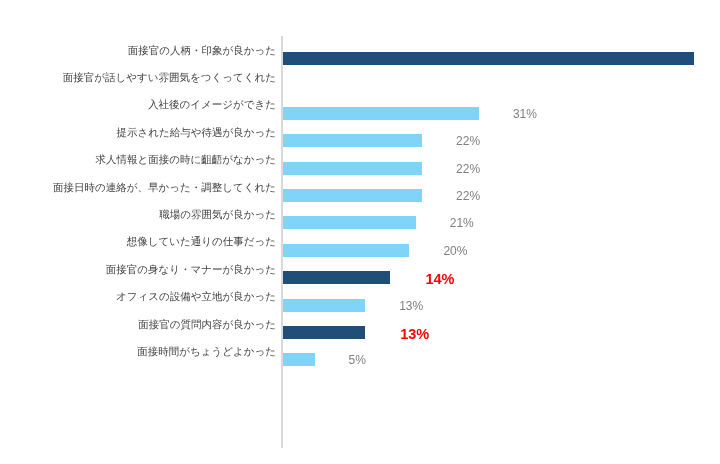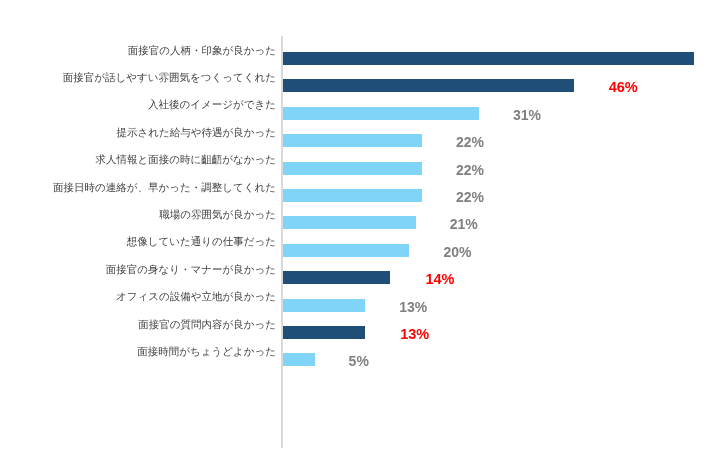--- a/index.html
+++ b/index.html
@@ -71,23 +71,23 @@
   .bar {
     height: 13px;
     background: #7FD4F7;
   }
   .bar.highlight {
     background: #1F4E79;
   }
 
   .bar-value {
     margin-left: 6px;
-    font-size: 14px;
+    font-size: 12px;
     color: #808080;
-    font-weight: bold;
+    font-weight: normal;
     white-space: nowrap;
   }
   .bar-value.highlight {
     color: #FF0000;
     font-size: 14.5px;
     font-weight: bold;
     margin-left: 7px;
   }
 </style>
 </head>
@@ -98,24 +98,20 @@
   <div id="rows">
       <div class="chart-row">
         <div class="row-label">面接官の人柄・印象が良かった</div>
         <div class="bar-area">
           <div class="bar highlight" style="width: 410.8px;"></div>
           <div class="bar-value highlight">65%</div>
         </div>
       </div>
       <div class="chart-row">
         <div class="row-label">面接官が話しやすい雰囲気をつくってくれた</div>
-        <div class="bar-area">
-          <div class="bar highlight" style="width: 290.72px;"></div>
-          <div class="bar-value highlight">46%</div>
-        </div>
       </div>
       <div class="chart-row">
         <div class="row-label">入社後のイメージができた</div>
         <div class="bar-area">
           <div class="bar" style="width: 195.92px;"></div>
           <div class="bar-value">31%</div>
         </div>
       </div>
       <div class="chart-row">
         <div class="row-label">提示された給与や待遇が良かった</div>

